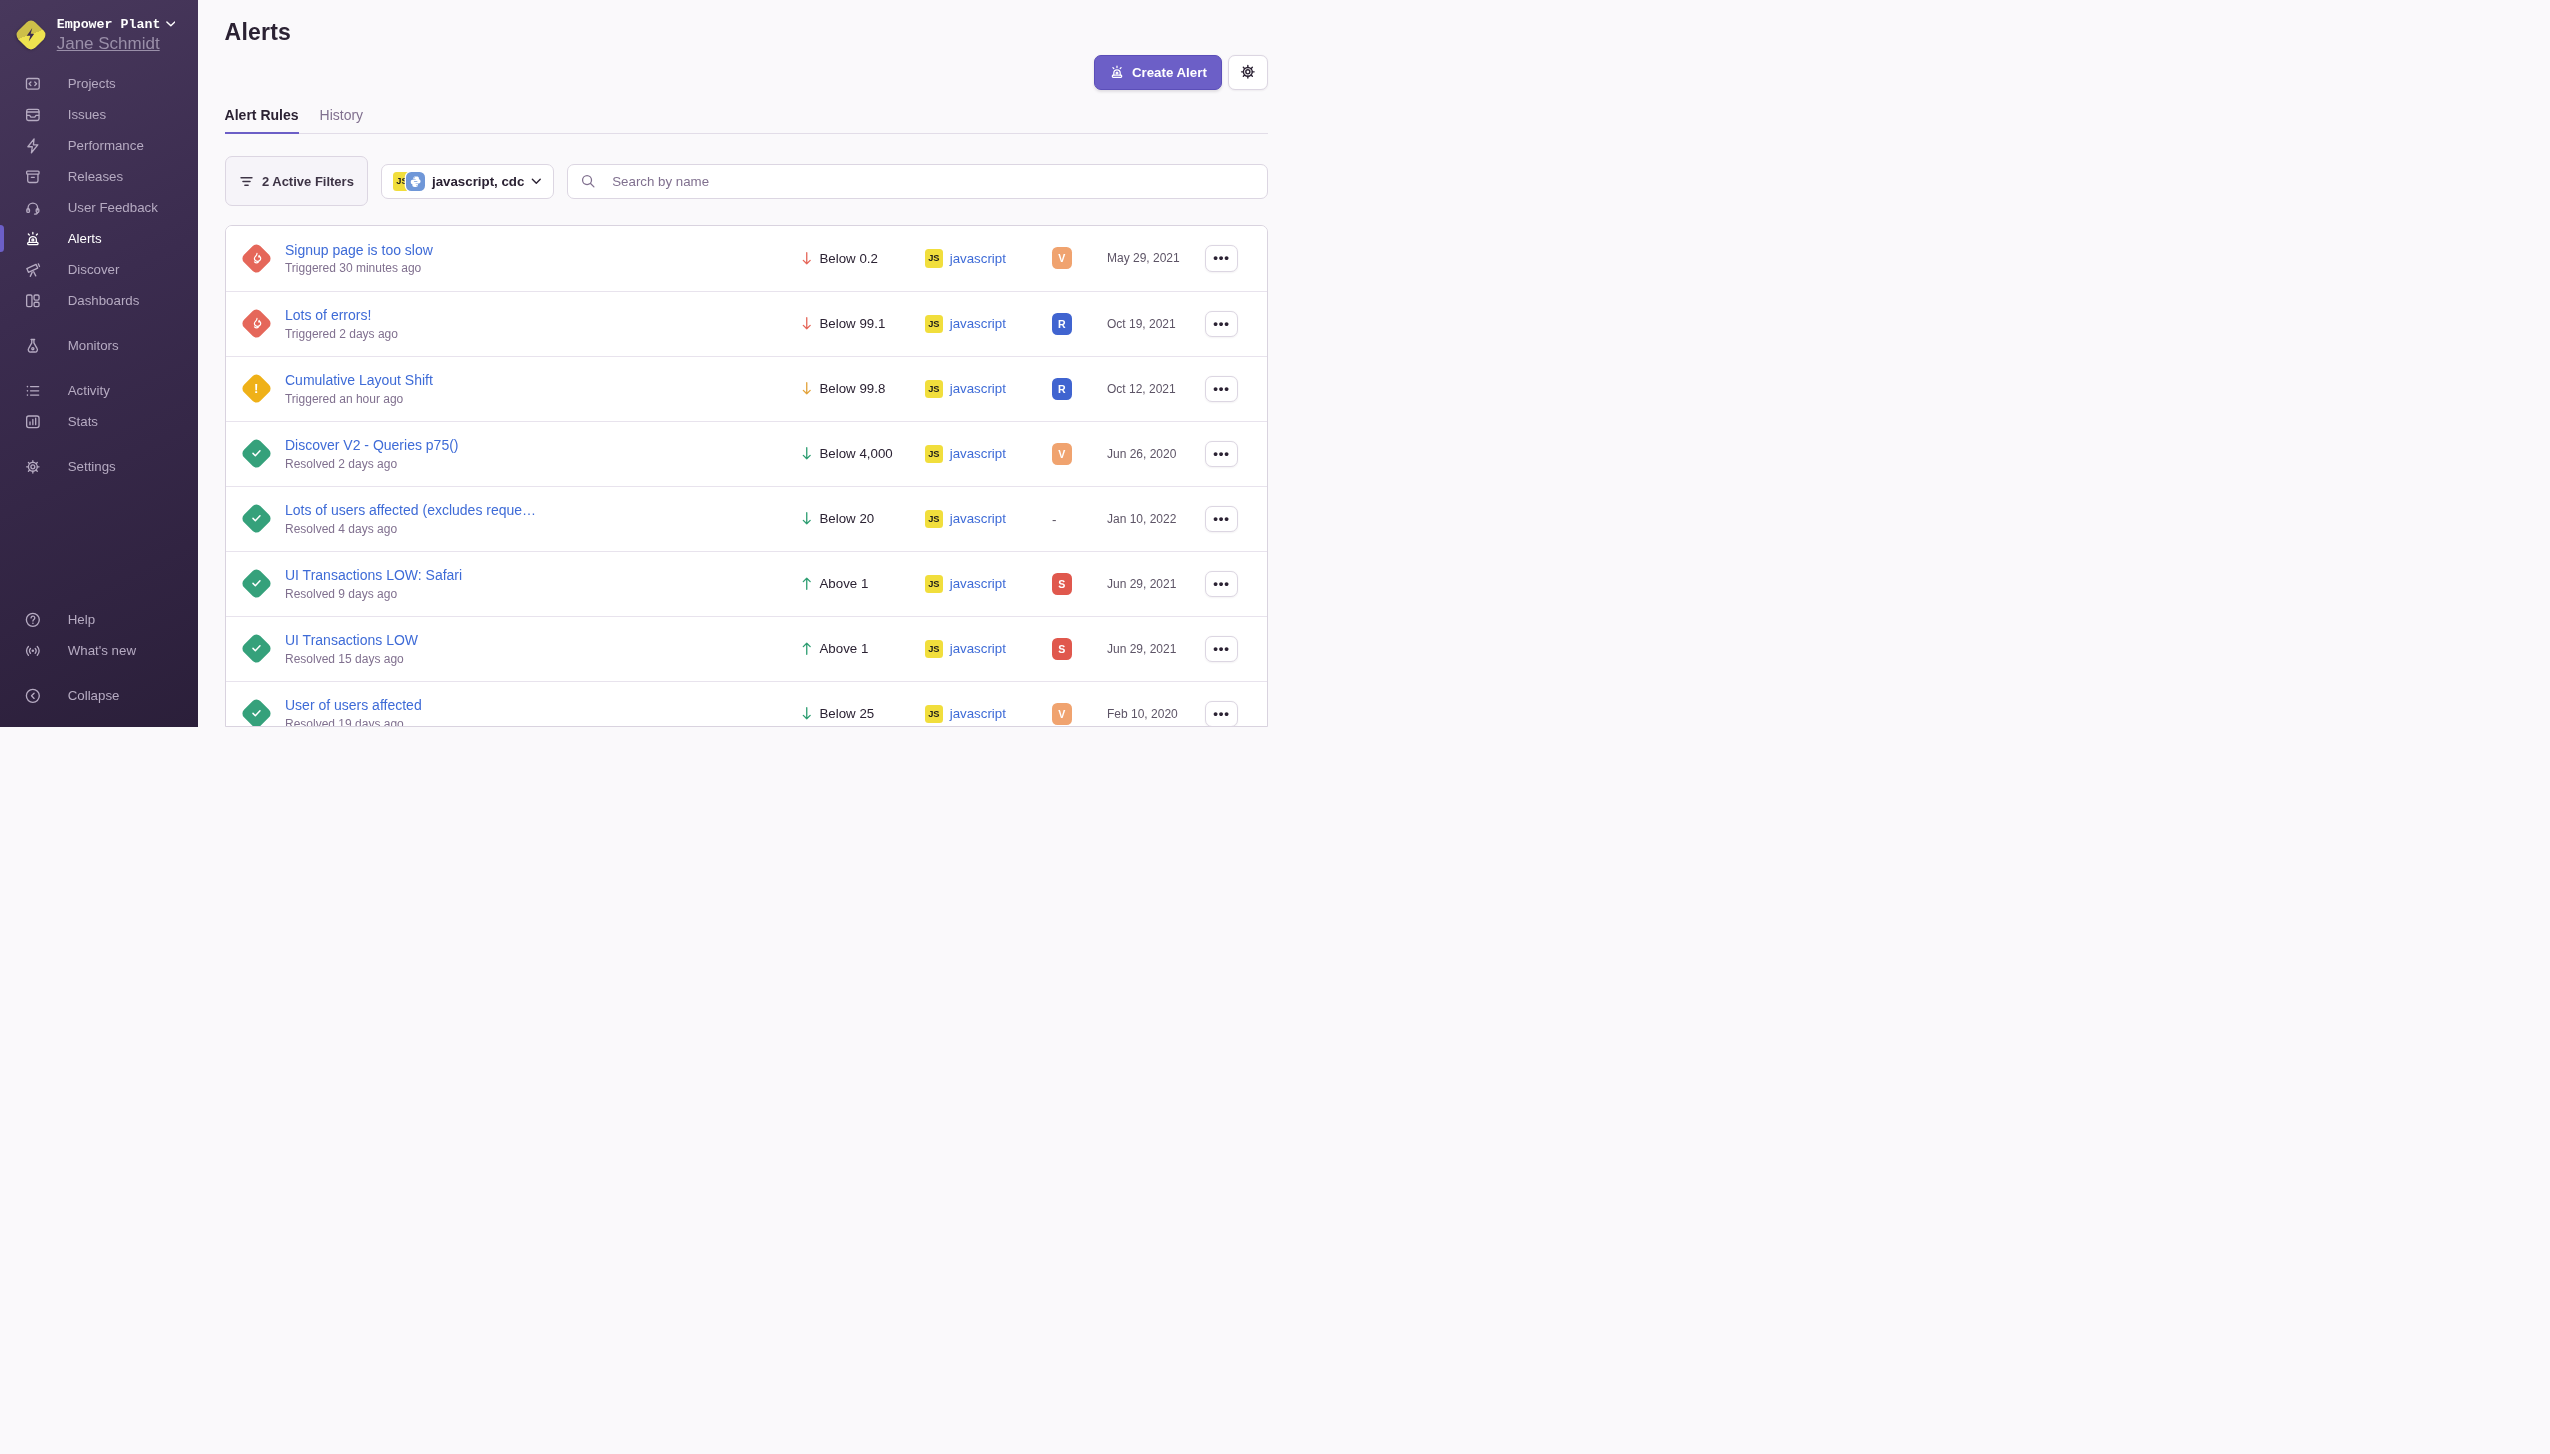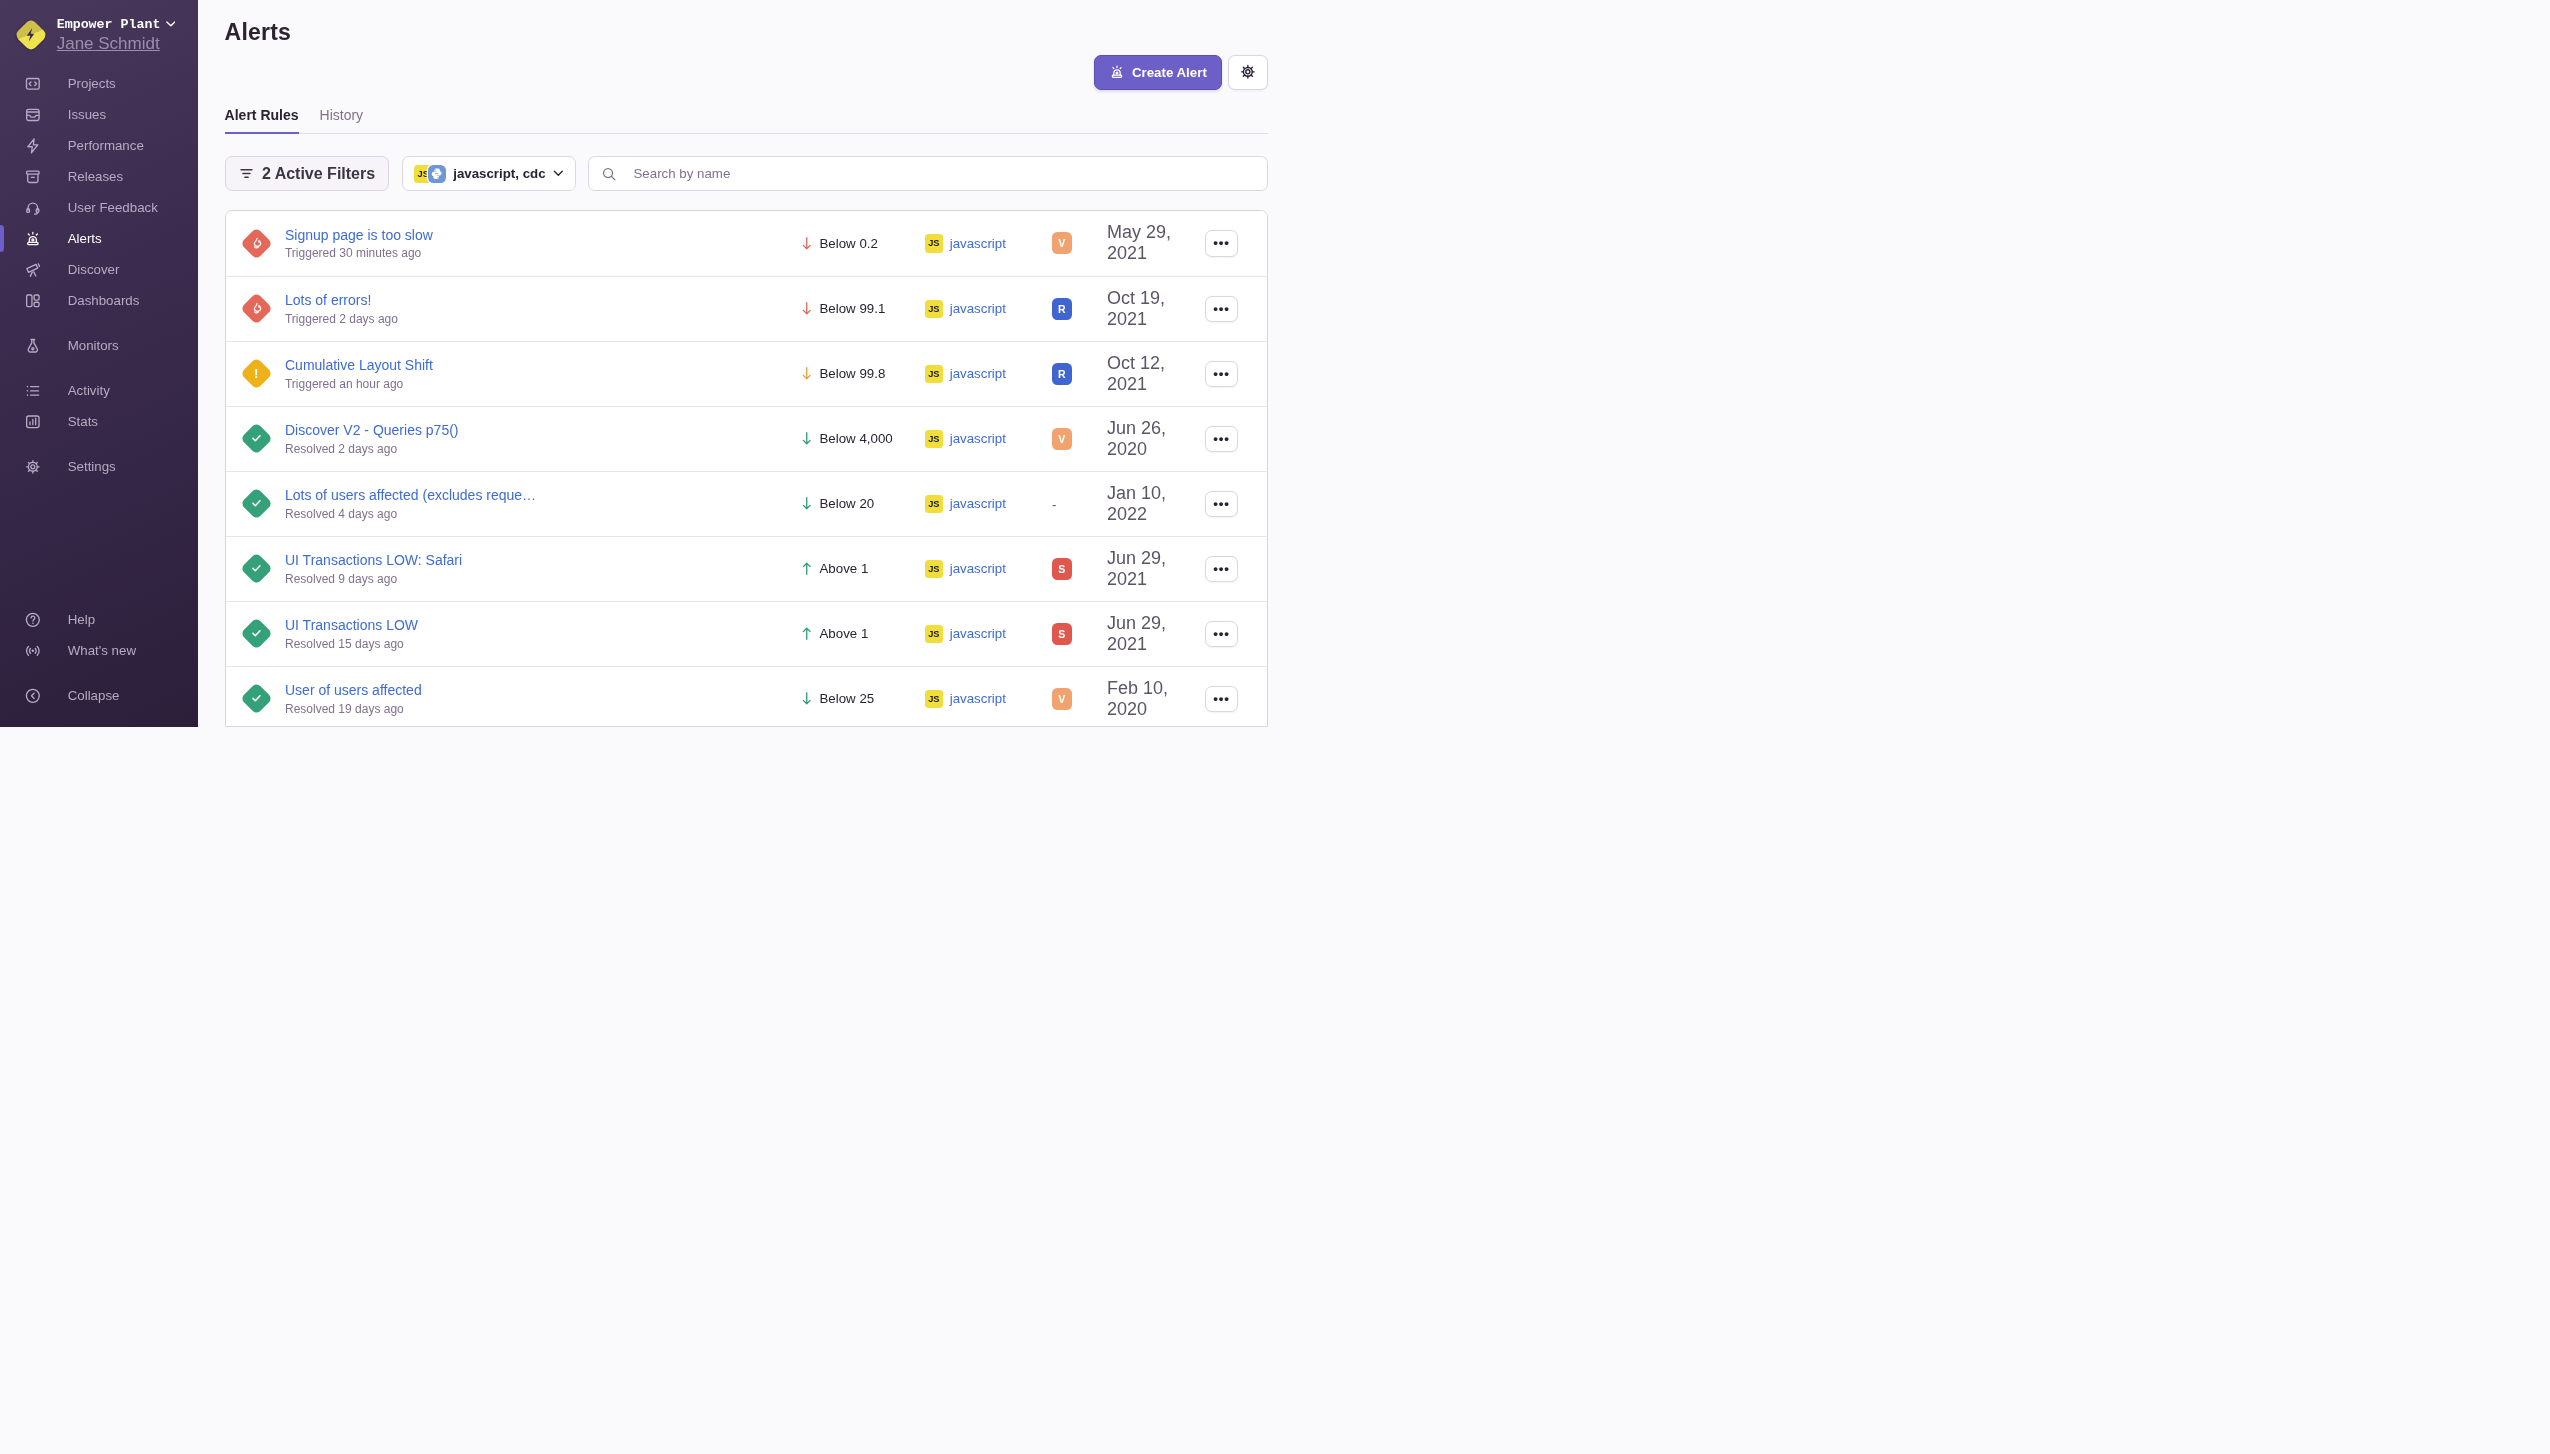--- a/index.html
+++ b/index.html
@@ -57,23 +57,23 @@
     background:#fff; border:0.9px solid #DCD6E2; border-radius:7px; cursor:pointer;
     box-shadow:0 0.9px 1.8px rgba(43,34,51,.06);
   }
   
   .tabs { display:flex; gap:21px; margin-top:17px; border-bottom:0.9px solid #E2DDE8; }
   .tab { font-size:14px; padding-bottom:9.7px; color:#80708F; cursor:pointer; border-bottom:2.7px solid transparent; margin-bottom:-0.9px; }
   .tab.active { color:#2B2233; font-weight:600; border-bottom-color:#6C5FC7; }
   
   .filter-row { display:flex; align-items:center; margin-top:22px; gap:12.4px; }
   .filter-btn {
-    display:flex; align-items:center; gap:8px; height:35px; padding:0 13.3px;
+    display:flex; align-items:center; gap:8px; height:50px; padding:0 13.3px;
     background:#F6F4F9; border:0.9px solid #DCD6E2; border-radius:7px; cursor:pointer;
-    font-size:16px; font-weight:600; color:#3E3446; white-space:nowrap;
+    font-size:13px; font-weight:600; color:#3E3446; white-space:nowrap;
   }
   .project-select {
     display:flex; align-items:center; gap:7px; height:35px; padding:0 11.5px;
     background:#fff; border:0.9px solid #DCD6E2; border-radius:7px; cursor:pointer;
     font-size:13.3px; font-weight:600; color:#2B2233; white-space:nowrap;
   }
   .platform-icons { display:flex; align-items:center; }
   .js-badge {
     width:17.7px; height:18.6px; background:#F1DE3C; border-radius:3.5px; color:#1b1b1b;
     font-size:9.3px; font-weight:800; display:flex; align-items:center; justify-content:center;
@@ -119,21 +119,21 @@
     white-space:nowrap; overflow:hidden; text-overflow:ellipsis; max-width:496px; }
   .rule-sub { font-size:12px; color:#80708F; }
   .status-cell { display:flex; align-items:center; gap:7px; font-size:13.3px; font-weight:500; color:#2B2233; }
   .project-cell { display:flex; align-items:center; gap:7px; font-size:13.3px; }
   .project-link { color:#3E6BD7; cursor:pointer; }
   .team-badge {
     width:19.5px; height:22px; border-radius:5.3px; color:#fff; font-size:10.6px; font-weight:600;
     display:flex; align-items:center; justify-content:center;
   }
   .team-dash { color:#57505F; font-size:13.3px; }
-  .created-cell { font-size:18px; color:#5D5466; }
+  .created-cell { font-size:12px; color:#5D5466; }
   .actions-cell { display:flex; }
   .dots-btn {
     width:33px; height:26.6px; background:#fff; border:0.9px solid #DCD6E2; border-radius:7px;
     display:flex; align-items:center; justify-content:center; cursor:pointer;
     color:#2B2233; font-size:13.3px; letter-spacing:0.9px; font-weight:700; line-height:0;
     box-shadow:0 0.9px 1.8px rgba(43,34,51,.06);
   }
   svg { display:block; }
 </style>
 </head>

